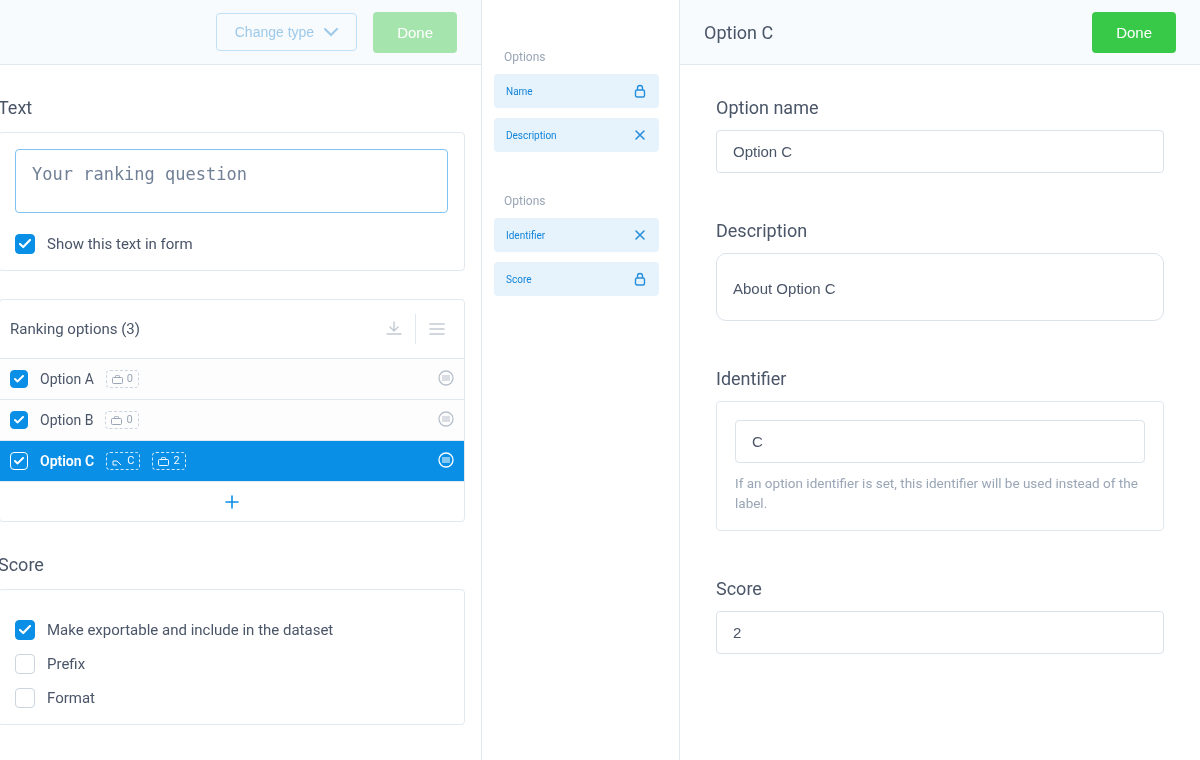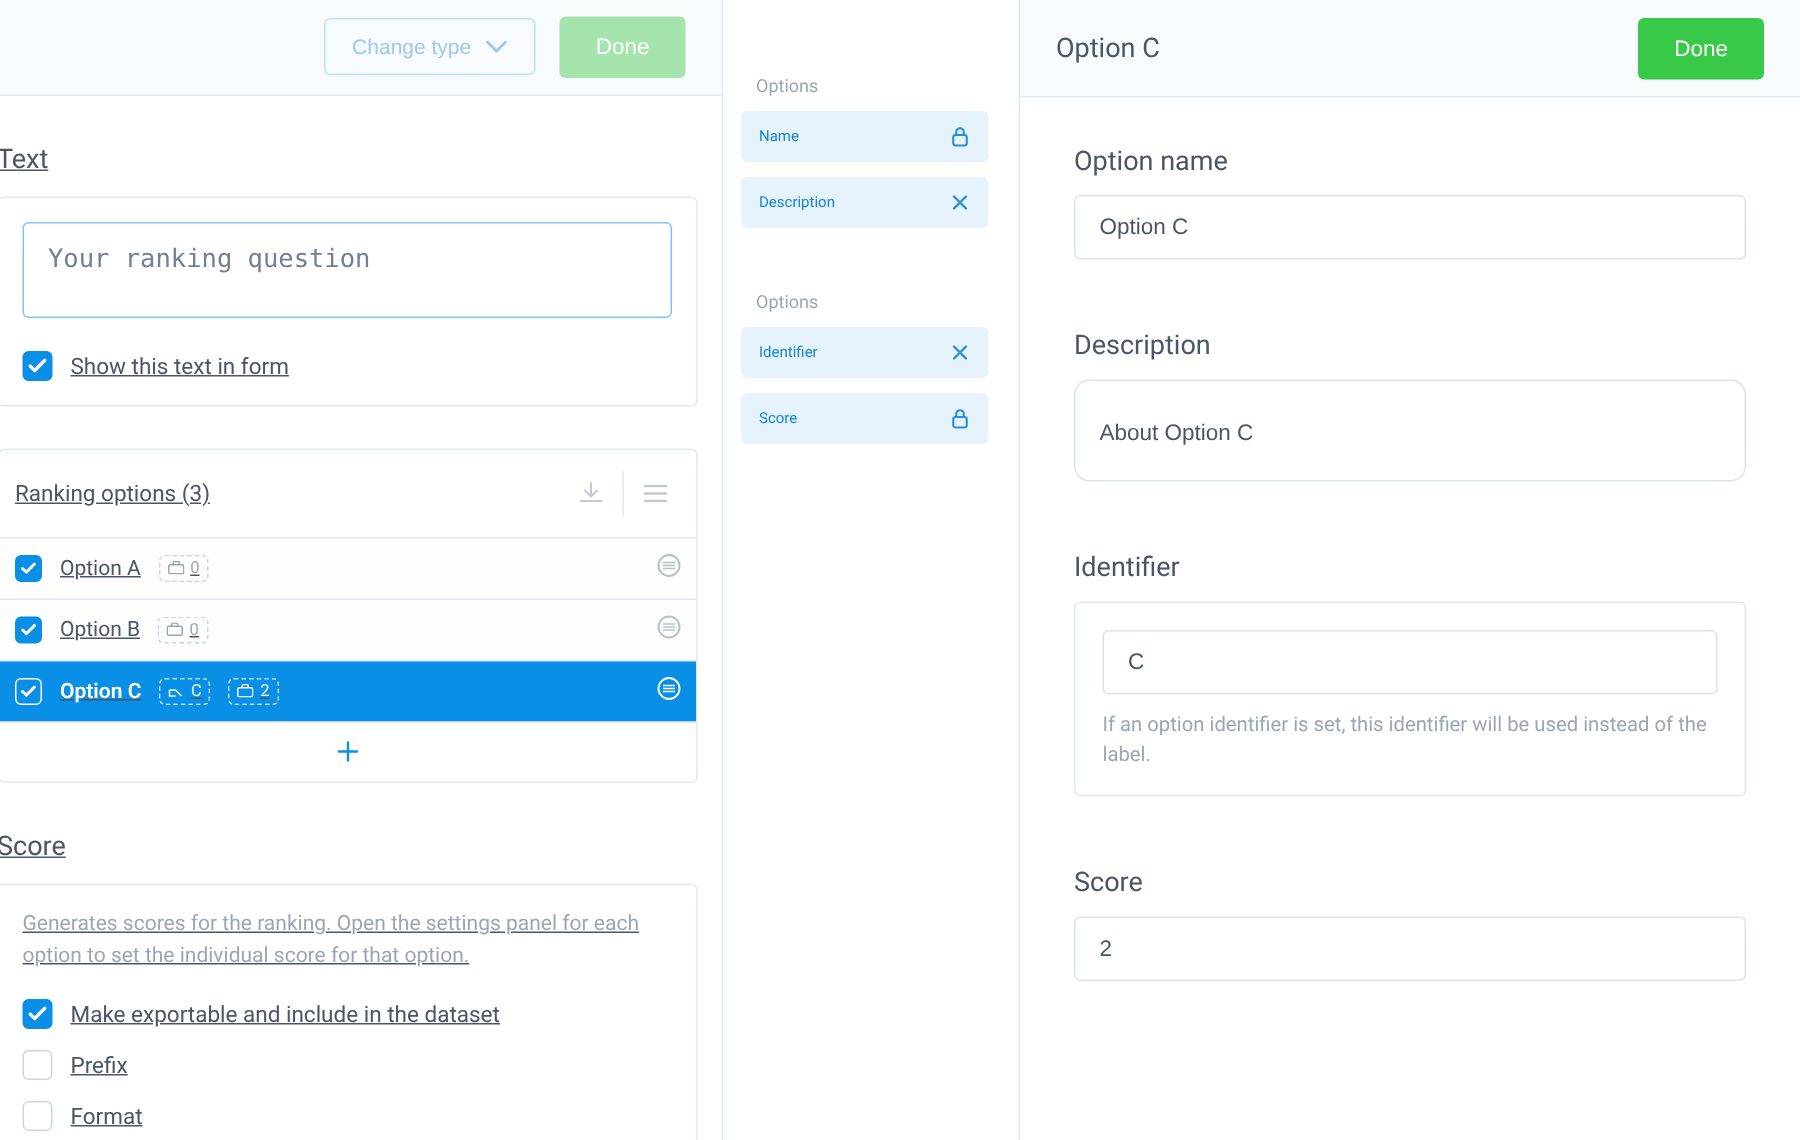--- a/index.html
+++ b/index.html
@@ -30,21 +30,21 @@
   .chev-down svg { display:block; }
   .done-btn {
     border: none; background: #39c949; color: #fff; font-weight: 500;
     border-radius: 4px; padding: 12px 24px; font-size: 15px; cursor: pointer;
   }
   .done-btn.faded { background: #a6e4ae; }
 
   .right-topbar h2 { font-size: 18px; font-weight: 400; color: #4a5568; }
 
   
-  .left-body { padding: 32px 0 0 0; overflow-y: hidden; text-decoration: underline; }
+  .left-body { padding: 32px 0 0 0; overflow-y: hidden; }
   .section-title { font-size: 18px; color: #4a5568; padding-left: 0; margin-bottom: 14px; }
   .card { border: 1px solid #e2e8f0; border-radius: 4px; background: #fff; }
   .text-card { margin: 0 16px 16px 0; padding: 16px; }
   .question-input {
     width: 100%; padding: 14px 16px; border: 1px solid #80c3f0; border-radius: 4px;
     font-size: 17px; color: #718096; height: 64px; resize: none;
   }
   .chk-row { display: flex; align-items: center; gap: 12px; margin-top: 18px; font-size: 15px; color: #4a5568; }
   .chk { width: 20px; height: 20px; border-radius: 4px; border: 1.5px solid #cbd5e0; background: #fff; display: inline-flex; align-items: center; justify-content: center; cursor:pointer; flex-shrink:0; }
   .chk.checked { background: #0a8fe6; border-color: #0a8fe6; }
@@ -219,21 +219,20 @@
         <div class="add-row">
           <svg width="16" height="16" viewBox="0 0 16 16">
               <path d="M8 2 v12 M2 8 h12" stroke="#0a8fe6" stroke-width="1.6" stroke-linecap="round"></path>
             </svg>
         </div>
       </div>
 
       <div class="score-section" style="margin-left:-2px;">
         <div class="section-title" style="margin-left:0;">Score</div>
         <div class="card score-card">
-          <div class="score-help">Generates scores for the ranking. Open the settings panel for each option to set the individual score for that option.</div>
           <div class="chk-row">
             <span class="chk checked">
               <svg width="12" height="10" viewBox="0 0 12 10">
                   <path d="M1 5 L4.2 8 L11 1" stroke="#fff" stroke-width="2.2" fill="none" stroke-linecap="round" stroke-linejoin="round"></path>
                 </svg>
             </span>
             <span>Make exportable and include in the dataset</span>
           </div>
           <div class="chk-row">
             <span class="chk"></span>

